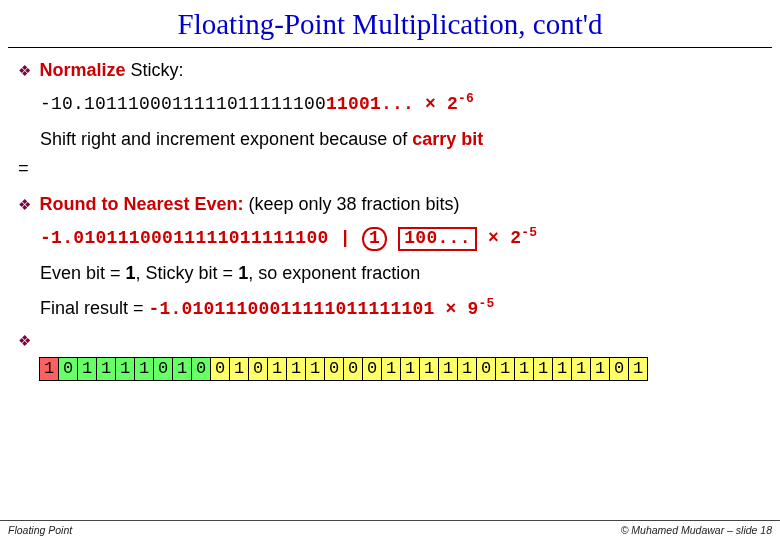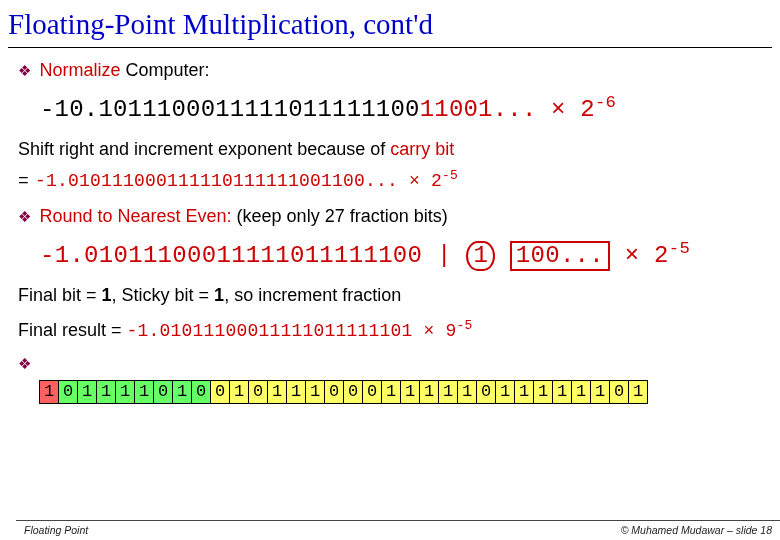--- a/index.html
+++ b/index.html
@@ -8,94 +8,92 @@
     height: 540px;
     background: #fff;
     font-family: Arial, sans-serif;
     position: relative;
     overflow: hidden;
   }
   .title {
     font-family: "Comic Sans MS", cursive;
     color: #0000cc;
     font-size: 29px;
+    text-align: center;
     padding: 8px 0 6px;
     border-bottom: 1px solid #000;
     margin: 0 8px 8px;
   }
   .content { padding: 0 18px; font-size: 18px; line-height: 1.6; }
   .bullet { display: flex; align-items: baseline; gap: 8px; margin-bottom: 2px; }
   .bullet-icon { color: #800040; font-size: 15px; }
-  .red { color: #cc0000; }
+  .red { color: #cc0000; font-weight: bold; }
   .mono { font-family: "Courier New", monospace; letter-spacing: 0.2px; }
-  .line { margin: 4px 0 6px 22px; font-size: 24px; }
-  .subline { font-size: 18px; }
+  .line { margin: 4px 0 6px 22px; font-size: 18px; }
+  .subline { margin-left: 22px; font-size: 18px; }
   .eqline { font-size: 18px; margin: 2px 0 6px 0; display: flex; gap: 6px; align-items: baseline;}
   .circle { display:inline-block; border:2px solid #cc0000; border-radius: 50%/60%; padding: 0 5px; line-height: 1.1;}
   .box { display:inline-block; border:2px solid #cc0000; padding: 0 4px; line-height: 1.1;}
   .sup { vertical-align: super; font-size: 0.72em; }
   .ieee-row { display: flex; margin: 4px 0 0 22px; font-family: "Courier New", monospace; font-size: 17px; }
   .ieee-cell { border:1px solid #000; width: 20px; height: 24px; line-height:22px; text-align: center; margin-left:-1px; }
   .sgn { background: #ff6060; }
   .exp { background: #66ff66; }
   .frac { background: #ffff66; }
   .footer {
-    position: absolute; bottom: 0; left: 16px; right: 0;
+    position: absolute; bottom: 0; left: 0; right: 0;
     display: flex; justify-content: space-between;
     font-size: 10.5px; font-style: italic;
     border-top: 1px solid #444;
     padding: 3px 8px 4px;
     color: #222;
   }
 </style>
 </head>
 <body>
 
 <div class="title">Floating-Point Multiplication, cont'd</div>
 
 <div class="content">
 
   <div class="bullet">
     <span class="bullet-icon">❖</span>
     <span>
-      <span class="red">Normalize </span><span>Computer:</span>
+      <span class="red">Normalize </span><span>Sticky:</span>
     </span>
   </div>
 
   <div class="line mono">
     <span>-10.1011100011111011111100</span><span class="red">11001... × 2</span><span class="red sup">-6</span>
   </div>
 
   <div class="subline">
     <span>Shift right and increment exponent because of </span><span class="red">carry bit</span>
   </div>
 
   <div class="eqline mono">
     <span>=</span>
-    <span>
-      <span class="red">-1.010111000111110111111001100... × 2</span><span class="red sup">-5</span>
-    </span>
   </div>
 
   <div class="bullet">
     <span class="bullet-icon">❖</span>
     <span>
-      <span class="red">Round to Nearest Even:</span><span> (keep only 27 fraction bits)</span>
+      <span class="red">Round to Nearest Even:</span><span> (keep only 38 fraction bits)</span>
     </span>
   </div>
 
   <div class="line mono" style="letter-spacing:0.3px;">
     <span class="red">-1.01011100011111011111100 |</span>
     <span class="circle red">1</span>
     <span class="box red">100...</span>
     <span class="red"> × 2</span><span class="red sup">-5</span>
   </div>
 
   <div class="subline">
-    <span>Final bit = </span><b>1</b><span>, Sticky bit = </span><b>1</b><span>, so increment fraction</span>
+    <span>Even bit = </span><b>1</b><span>, Sticky bit = </span><b>1</b><span>, so exponent fraction</span>
   </div>
 
   <div class="subline" style="margin-top:6px;">
     <span>Final result = </span><span class="mono red">-1.01011100011111011111101 × 9</span><span class="mono red sup">-5</span>
   </div>
 
   <div class="bullet" style="margin-top:6px;">
     <span class="bullet-icon">❖</span>
   </div>
 

